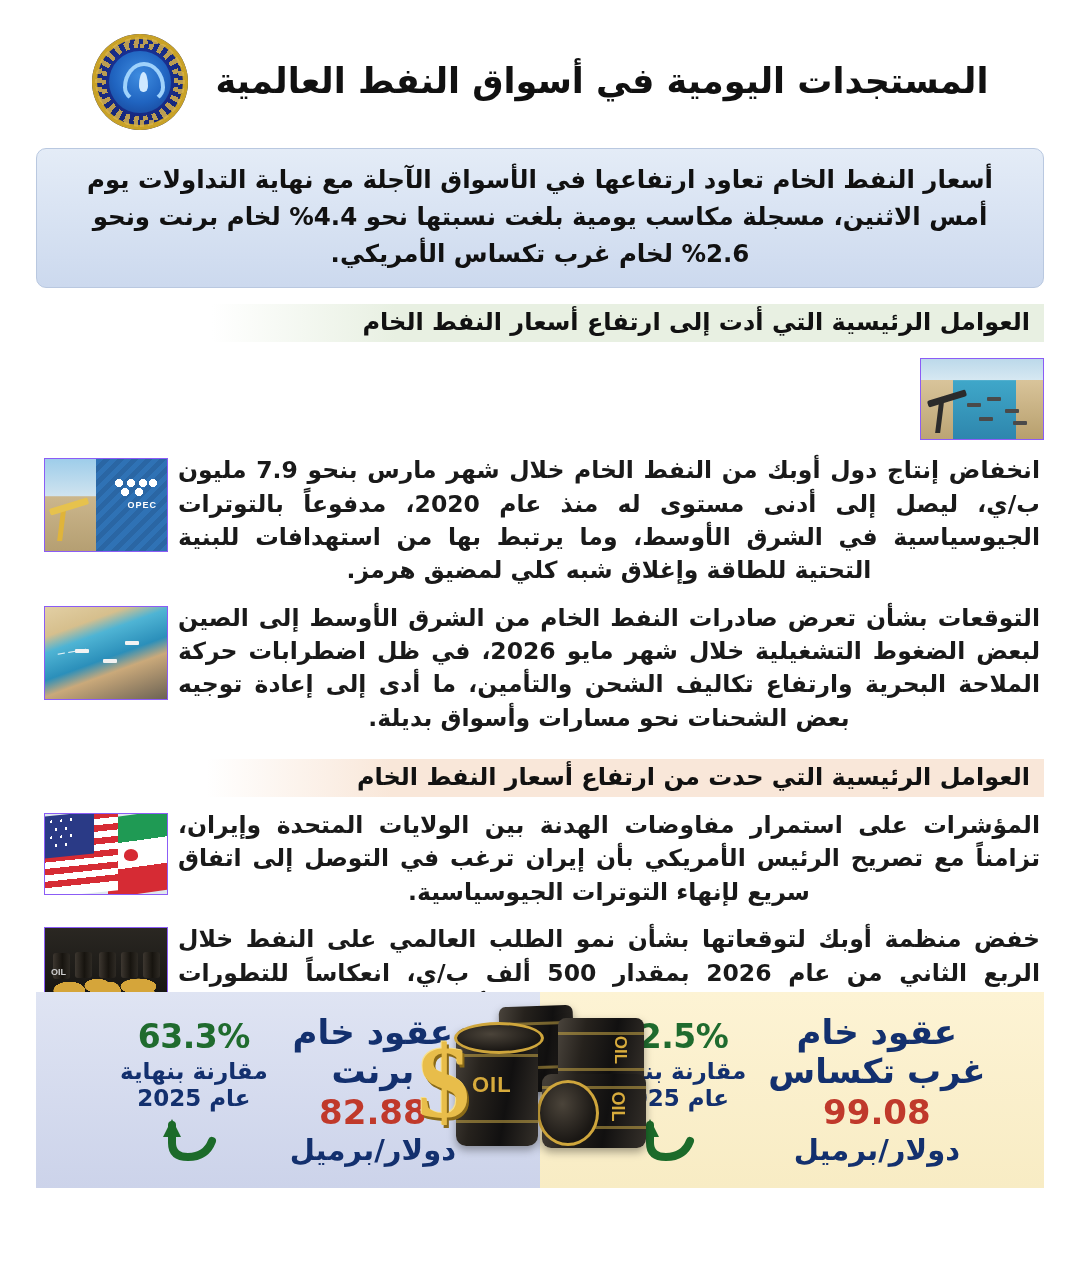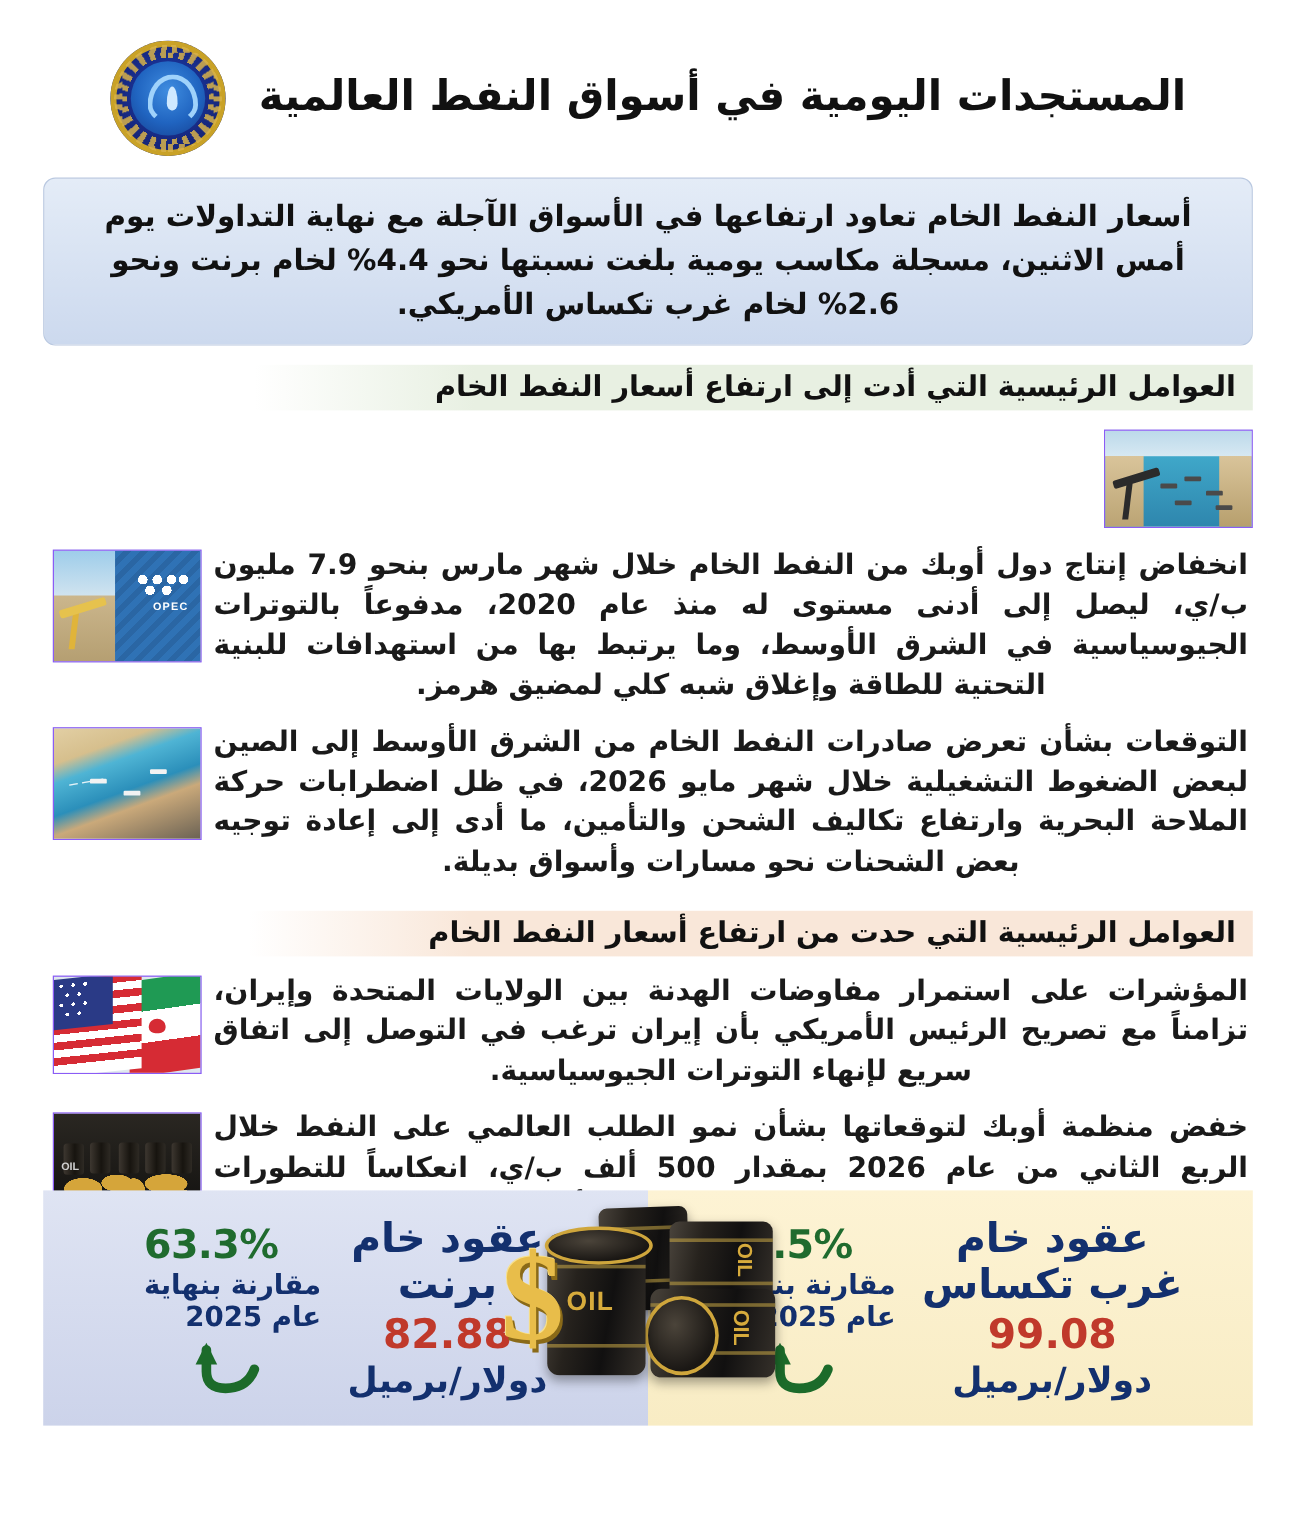--- a/index.html
+++ b/index.html
@@ -299,21 +299,21 @@
   }
   .p-price {
     font-size: 34px; font-weight: bold; color: #c0392b; margin-top: 2px;
     direction: ltr;
   }
   .p-unit {
     font-size: 29px; font-weight: bold; color: #13306e; margin-top: 1px;
     letter-spacing: -0.5px;
     text-align: center;
   }
-  .panel-left { position: relative; }
+  .panel-left { text-align: center; position: relative; }
   .p-pct {
     font-size: 33px; font-weight: bold; color: #1f6b2e; direction: ltr;
     letter-spacing: -0.5px;
   }
   .p-cmp {
     font-size: 23px; font-weight: bold; color: #13306e; line-height: 1.2;
     margin-top: 2px; letter-spacing: -0.4px;
   }
   .p-year { font-size: 23px; font-weight: bold; color: #13306e; letter-spacing: -0.4px; }
   .arrow-up { margin-top: 6px; height: 46px; display:flex; justify-content:center; }

